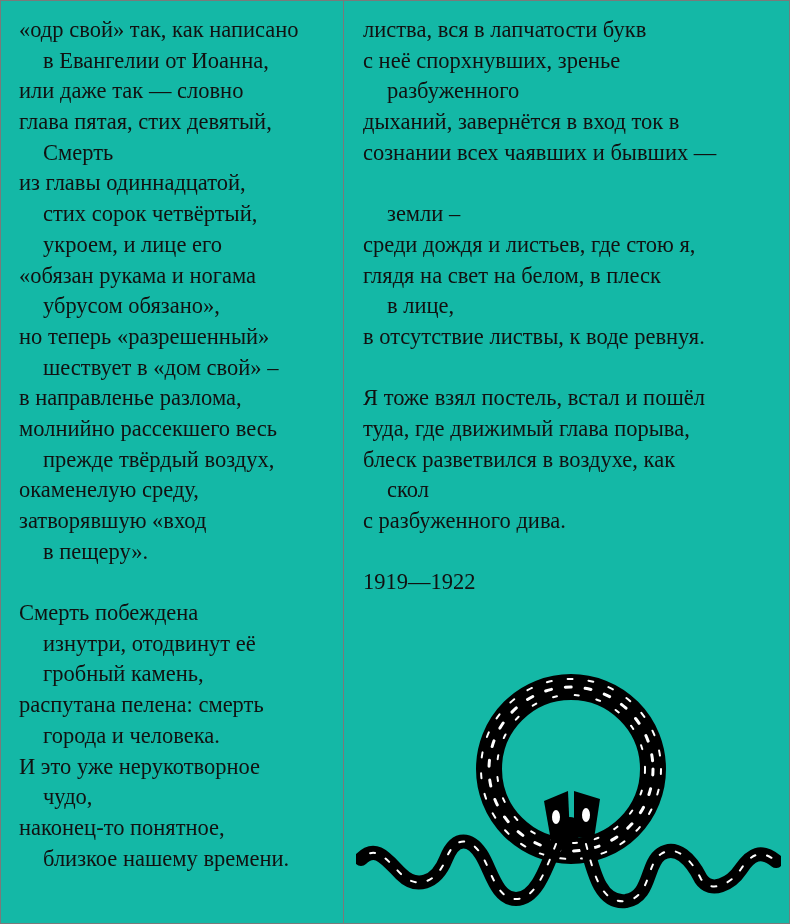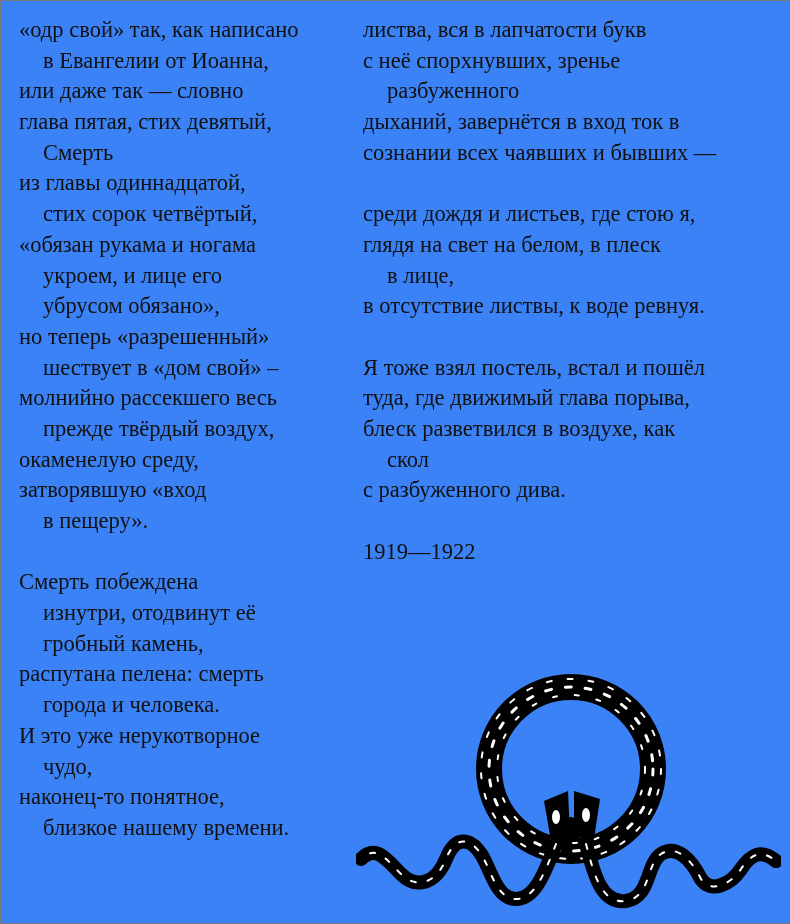--- a/index.html
+++ b/index.html
@@ -1,19 +1,19 @@
 <!DOCTYPE html>
 <html><head>
 <meta charset="utf-8">
 <style>
   html, body { margin: 0; padding: 0; background: #ffffff; }
   body { width: 790px; height: 924px; position: relative; overflow: hidden; }
   .page {
     position: absolute; left: 0; top: 0; width: 788px; height: 922px;
-    border: 1px solid #7a7a7a; background: #3b82f6;
+    border: 1px solid #7a7a7a; background: #14b8a6;
   }
   .divider {
     position: absolute; left: 342px; top: 0; width: 1px; height: 922px; background: #7a7a7a;
   }
   .col {
     position: absolute; top: 14px;
     font-family: "Liberation Serif", "DejaVu Serif", serif;
     font-size: 22.5px; color: #111;
   }
   .col-left { left: 18px; width: 322px; }
@@ -31,25 +31,26 @@
   <div class="divider"></div>
 
   <div class="col col-left" id="left-col">
       <div class="line">«одр свой» так, как написано</div>
       <div class="line indent">в Евангелии от Иоанна,</div>
       <div class="line">или даже так — словно</div>
       <div class="line">глава пятая, стих девятый,</div>
       <div class="line indent">Смерть</div>
       <div class="line">из главы одиннадцатой,</div>
       <div class="line indent">стих сорок четвёртый,</div>
+      <div class="line indent">укроем, и лице его</div>
       <div class="line">«обязан рукама и ногама</div>
-      <div class="line indent">укроем, и лице его</div>
       <div class="line indent">убрусом обязано»,</div>
       <div class="line">но теперь «разрешенный»</div>
       <div class="line indent">шествует в «дом свой» –</div>
+      <div class="line">в направленье разлома,</div>
       <div class="line">молнийно рассекшего весь</div>
       <div class="line indent">прежде твёрдый воздух,</div>
       <div class="line">окаменелую среду,</div>
       <div class="line">затворявшую «вход</div>
       <div class="line indent">в пещеру».</div>
       <div class="line blank"></div>
       <div class="line">Смерть побеждена</div>
       <div class="line indent">изнутри, отодвинут её</div>
       <div class="line indent">гробный камень,</div>
       <div class="line">распутана пелена: смерть</div>
@@ -61,20 +62,21 @@
     </div>
 
   <div class="col col-right">
     <div id="right-lines">
         <div class="line">листва, вся в лапчатости букв</div>
         <div class="line">с неё спорхнувших, зренье</div>
         <div class="line indent">разбуженного</div>
         <div class="line">дыханий, завернётся в вход ток в</div>
         <div class="line">сознании всех чаявших и бывших —</div>
         <div class="line blank"></div>
+        <div class="line indent">земли –</div>
         <div class="line">среди дождя и листьев, где стою я,</div>
         <div class="line">глядя на свет на белом, в плеск</div>
         <div class="line indent">в лице,</div>
         <div class="line">в отсутствие листвы, к воде ревнуя.</div>
         <div class="line blank"></div>
         <div class="line">Я тоже взял постель, встал и пошёл</div>
         <div class="line">туда, где движимый глава порыва,</div>
         <div class="line">блеск разветвился в воздухе, как</div>
         <div class="line indent">скол</div>
         <div class="line">с разбуженного дива.</div>

